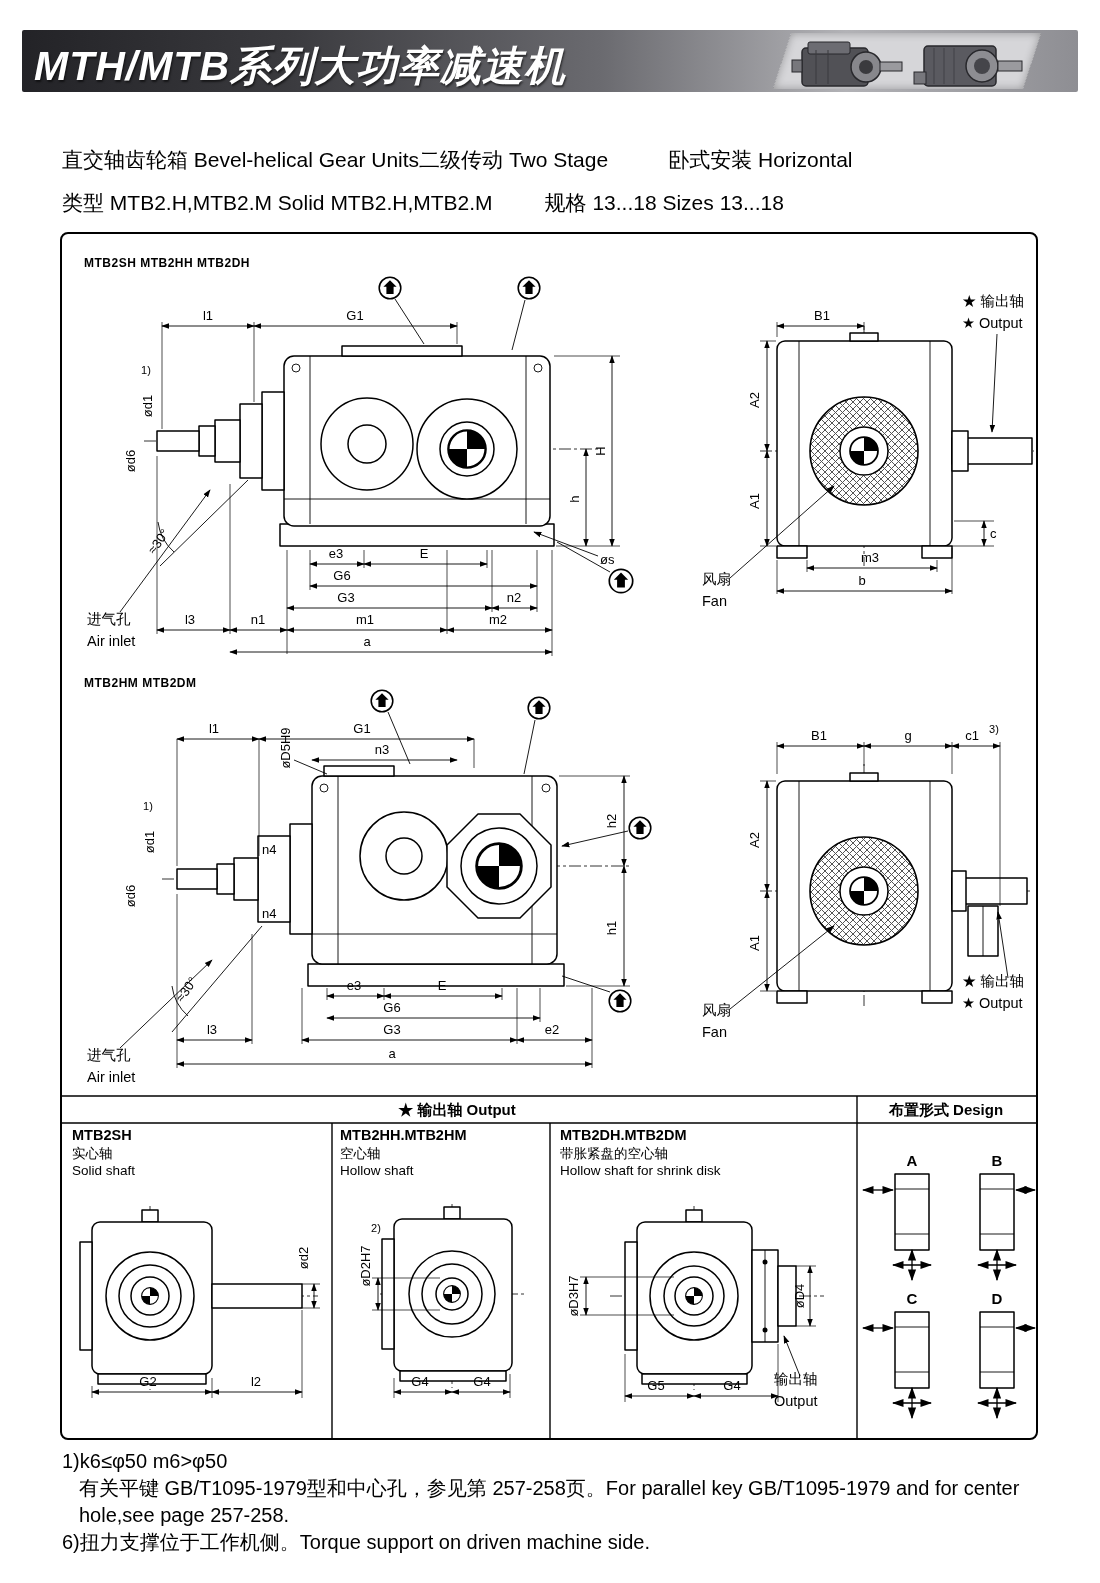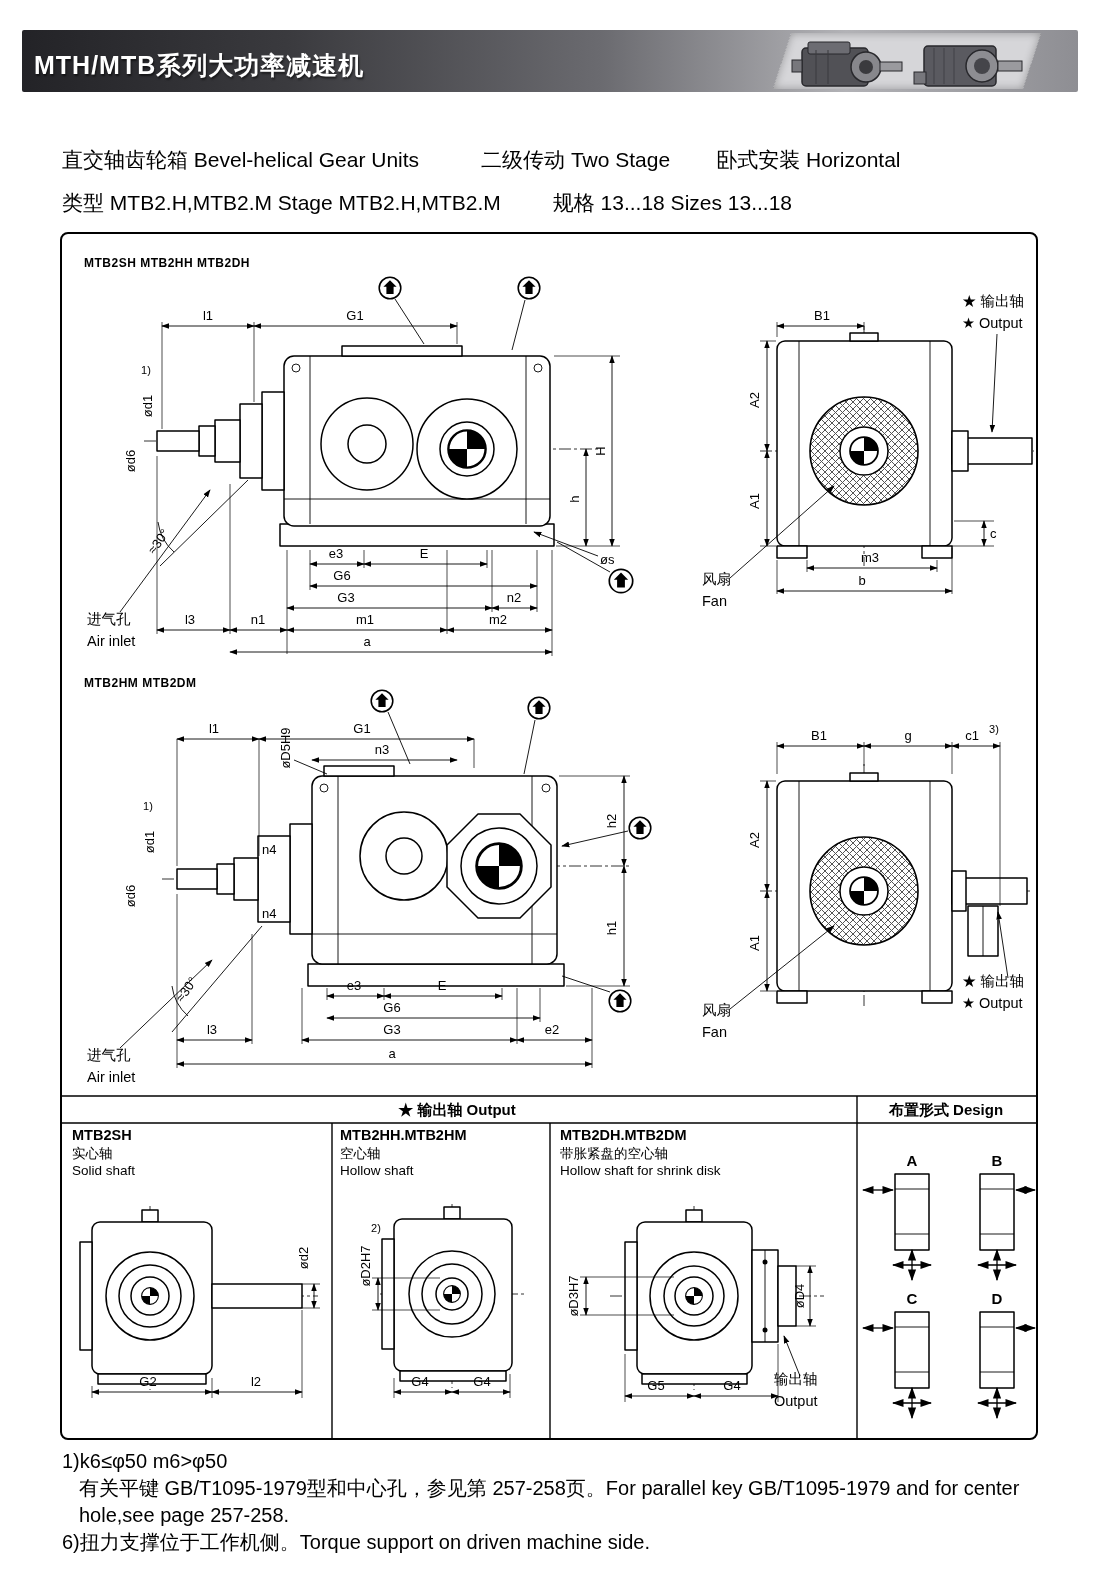--- a/index.html
+++ b/index.html
@@ -1,25 +1,25 @@
 <!DOCTYPE html>
 <html><head>
 <meta charset="utf-8">
 <style>
 *{margin:0;padding:0;box-sizing:border-box}
 body{background:#e8e8e8}
 .page{position:relative;width:1100px;height:1583px;background:#fff;font-family:"Liberation Sans",sans-serif;color:#000;overflow:hidden;margin:0 auto}
 .band{position:absolute;left:22px;top:30px;width:1056px;height:62px;background:linear-gradient(90deg,#232327 0%,#3a3a3e 25%,#6b6b70 55%,#b2b2b6 78%,#8e8e93 100%);border-radius:2px}
-.band h1{position:absolute;left:12px;top:19px;font-size:25px;font-weight:bold;color:#fff;letter-spacing:1px;text-shadow:1px 2px 2px rgba(0,0,0,.55);white-space:nowrap}
+.band h1{position:absolute;left:12px;top:9px;font-size:41px;font-style:italic;font-weight:bold;color:#fff;letter-spacing:1px;text-shadow:1px 2px 2px rgba(0,0,0,.55);white-space:nowrap}
 .art{position:absolute;right:46px;top:3px;width:250px;height:56px;background:#d6d6d9;transform:skewX(-18deg);box-shadow:inset 0 0 8px rgba(0,0,0,.3)}
 .thumbs{position:absolute;right:40px;top:2px;width:250px;height:60px}
 .thumbs svg{position:absolute;top:0}
 .intro{position:absolute;left:62px;top:146px;font-size:21px}
 .intro .row{display:flex;margin-bottom:15px;white-space:nowrap}
-.gap60{margin-right:62px}.gap45{margin-right:46px}.gap50{margin-right:52px}
+.gap60{}.gap45{margin-right:60px}.gap50{margin-right:52px}
 .main-box{position:absolute;left:60px;top:232px;width:978px;height:1208px;border:2px solid #000;border-radius:8px}
 .main-box > svg{position:absolute;left:0;top:0}
 .sec-title{position:absolute;font-size:12px;font-weight:bold;letter-spacing:.5px;white-space:nowrap}
 .t1{left:22px;top:22px}
 .t2{left:22px;top:442px}
 .notes{position:absolute;left:62px;top:1448px;font-size:20px;line-height:27px}
 .notes .ind{padding-left:17px}
 
 text{font-family:"Liberation Sans",sans-serif;fill:#000}
 .dl{font-size:13px;text-anchor:middle}
@@ -70,21 +70,21 @@
     </div>
   </div>
 
   <div class="intro">
     <div class="row">
       <span class="gap60">直交轴齿轮箱 Bevel-helical Gear Units</span>
       <span class="gap45">二级传动 Two Stage</span>
       <span>卧式安装 Horizontal</span>
     </div>
     <div class="row">
-      <span class="gap50">类型 MTB2.H,MTB2.M Stage MTB2.H,MTB2.M</span>
+      <span class="gap50">类型 MTB2.H,MTB2.M Solid MTB2.H,MTB2.M</span>
       <span>规格 13...18 Sizes 13...18</span>
     </div>
   </div>
 
   <div class="main-box">
     <div class="sec-title t1">MTB2SH MTB2HH MTB2DH</div>
     <div class="sec-title t2">MTB2HM MTB2DM</div>
 
     <svg width="974" height="1204" viewBox="0 0 974 1204">
       <defs>

